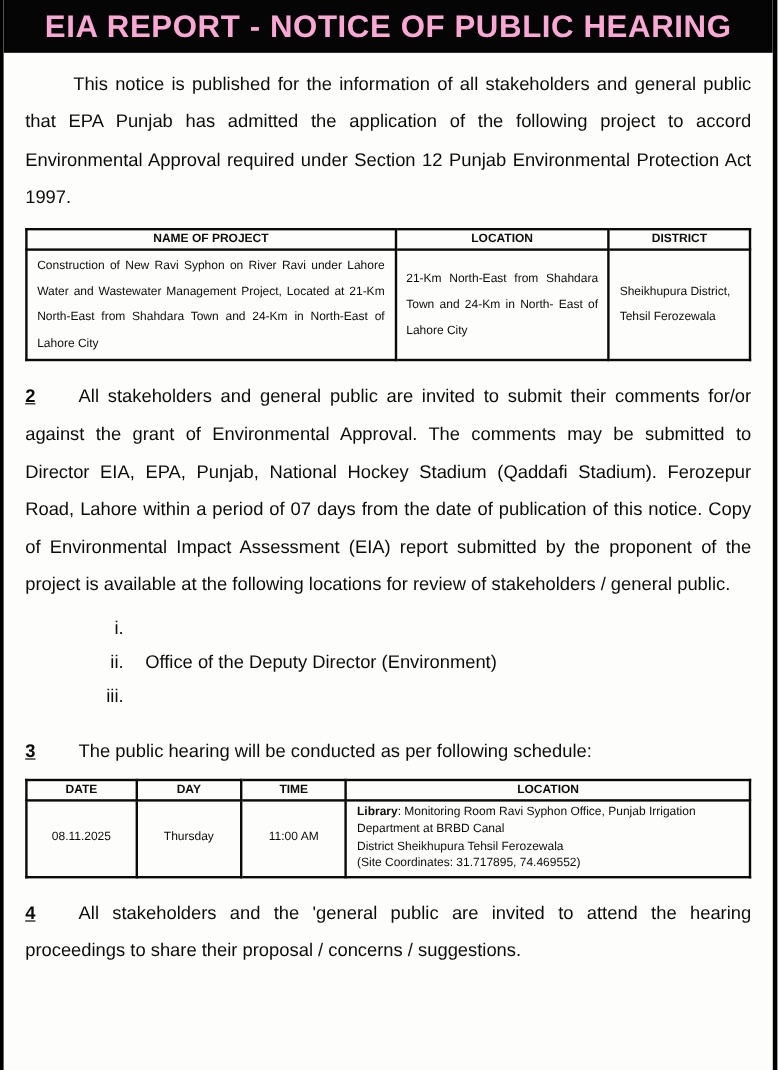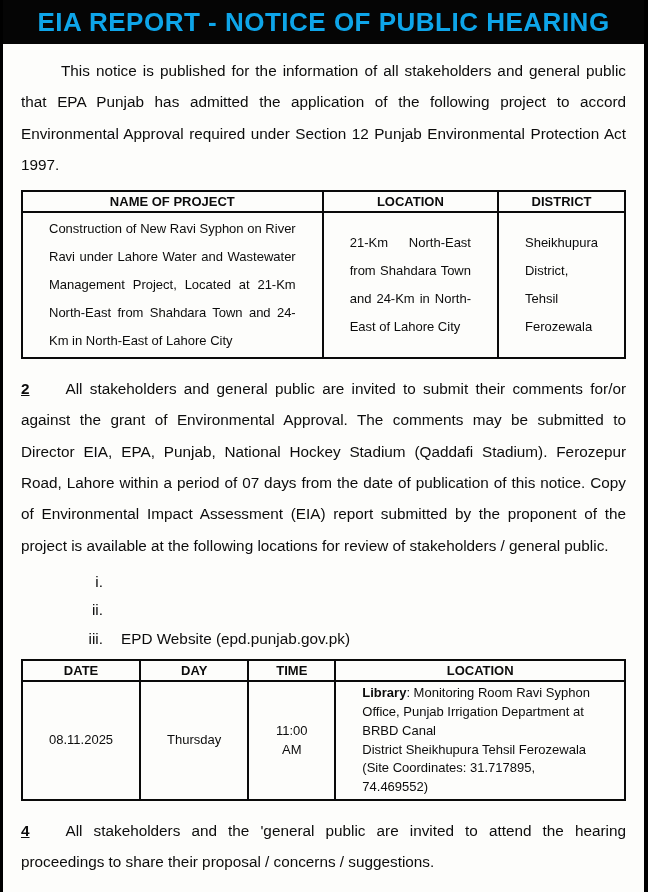--- a/index.html
+++ b/index.html
@@ -17,21 +17,21 @@
     box-sizing: border-box;
     border-left: 3px solid #000;
     border-right: 4px solid #000;
     display: flex;
     flex-direction: column;
     overflow: hidden;
     color: #0c0c0c;
   }
   .title-bar {
     background: #050505;
-    color: #0ea5e9;
+    color: #f9a8d4;
     height: 44px;
     display: flex;
     align-items: center;
     justify-content: center;
     font-weight: bold;
     font-size: 26px;
     letter-spacing: 0.5px;
     flex: 0 0 auto;
   }
   .content {
@@ -47,25 +47,25 @@
   .para.indent { text-indent: 40px; }
   .pnum {
     font-weight: bold;
     text-decoration: underline;
     margin-right: 36px;
   }
   table.tbl {
     border-collapse: collapse;
     width: 100%;
     margin-top: 10px;
-    font-size: 13px;
+    font-size: 10px;
   }
   table.tbl th, table.tbl td {
     border: 2px solid #0a0a0a;
-    padding: 2px 26px;
+    padding: 2px 8px;
     vertical-align: middle;
   }
   table.tbl th {
     font-weight: bold;
     text-align: center;
     padding: 2px 4px;
   }
   .project-tbl td { line-height: 2.15; padding: 4px 9px 8px 9px; }
   .project-tbl .just { text-align: justify; }
   .list-block { margin-top: 7px; }
@@ -117,27 +117,28 @@
     </table>
 
     <p class="para" style="margin-top:14px"><span class="pnum">2</span><span>All stakeholders and general public are invited to submit their comments for/or against the grant of Environmental Approval. The comments may be submitted to Director EIA, EPA, Punjab, National Hockey Stadium (Qaddafi Stadium). Ferozepur Road, Lahore within a period of 07 days from the date of publication of this notice. Copy of Environmental Impact Assessment (EIA) report submitted by the proponent of the project is available at the following locations for review of stakeholders / general public.</span></p>
 
     <div class="list-block">
       <div class="list-row">
         <span class="list-marker">i.</span>
       </div>
       <div class="list-row">
         <span class="list-marker">ii.</span>
+        <span class="list-text">Office of the Deputy Director (Environment)</span>
       </div>
       <div class="list-row">
         <span class="list-marker">iii.</span>
-        <span class="list-text">EPD Website (epd.punjab.gov.pk)</span>
       </div>
     </div>
 
+    <p class="para" style="margin-top:16px"><span class="pnum">3</span><span>The public hearing will be conducted as per following schedule:</span></p>
 
     <table class="tbl schedule-tbl" style="margin-top:6px">
       <colgroup>
           <col style="width:15.2%">
           <col style="width:14.5%">
           <col style="width:14.5%">
           <col style="width:55.8%">
         </colgroup>
       <thead>
         <tr>

